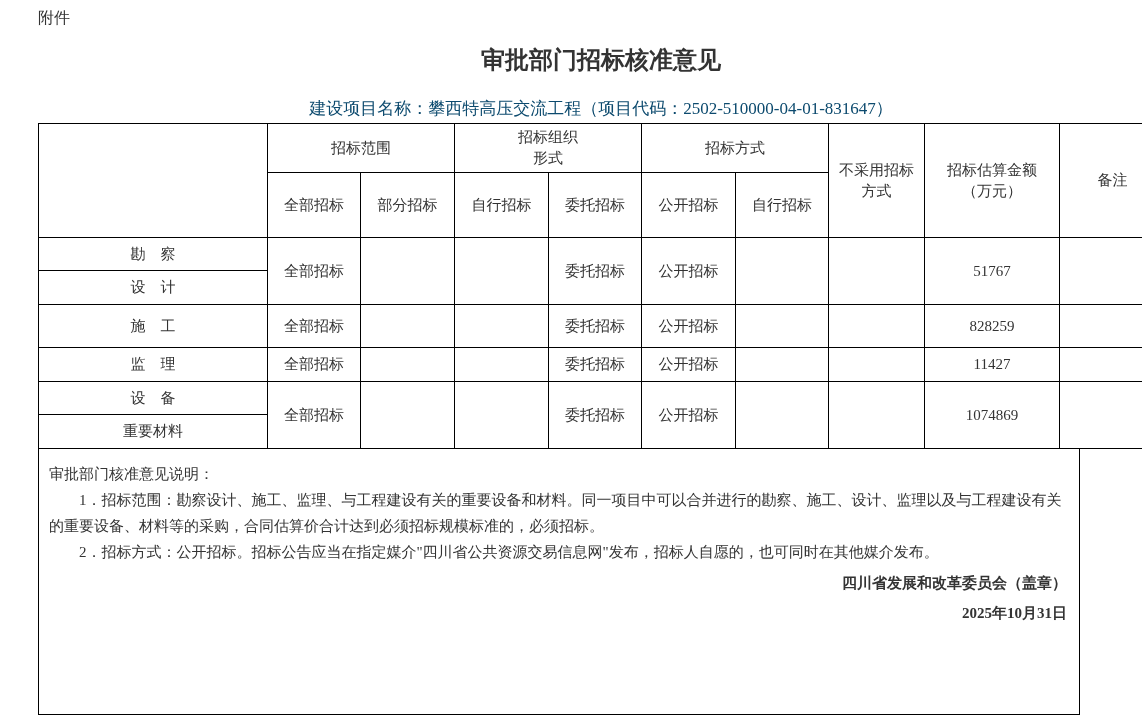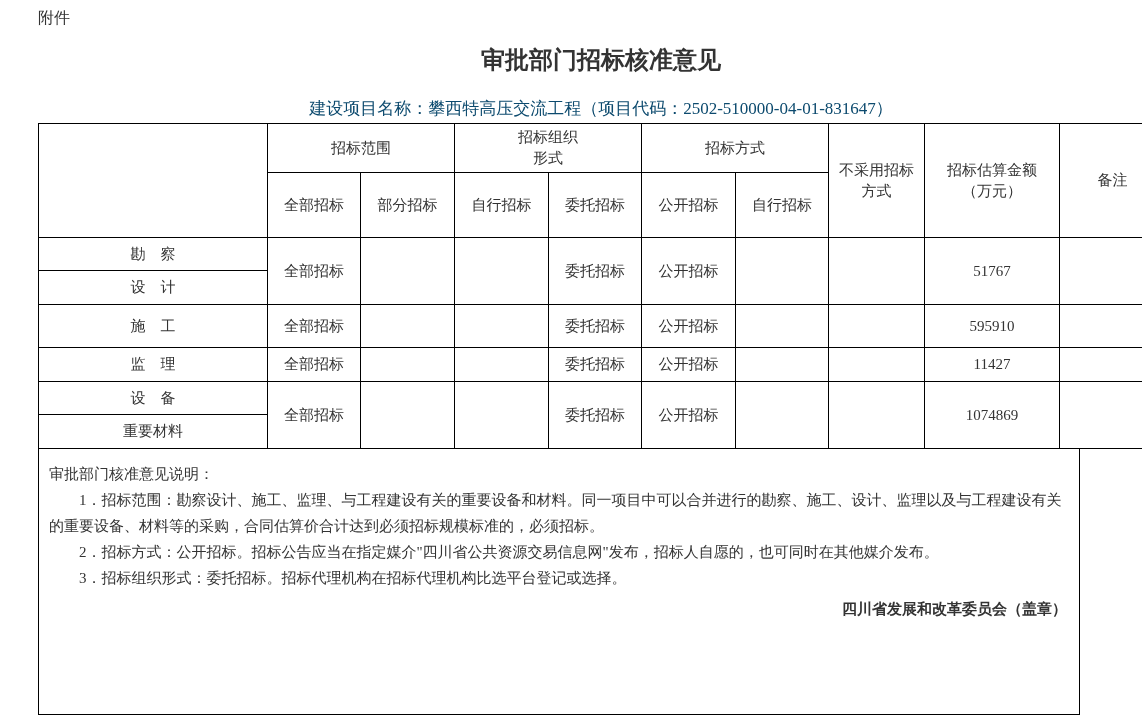--- a/index.html
+++ b/index.html
@@ -154,21 +154,21 @@
 
       <tr class="r-tall">
         <td>施　工</td>
         <td>全部招标</td>
         <td></td>
         <td></td>
         <td>委托招标</td>
         <td>公开招标</td>
         <td></td>
         <td></td>
-        <td class="num">595910</td>
+        <td class="num">828259</td>
         <td></td>
       </tr>
 
       <tr class="r2">
         <td>监　理</td>
         <td>全部招标</td>
         <td></td>
         <td></td>
         <td>委托招标</td>
         <td>公开招标</td>
@@ -193,19 +193,19 @@
       <tr class="r2">
         <td>重要材料</td>
       </tr>
     </tbody>
   </table>
 
   <div class="notes">
     <p class="notes-heading">审批部门核准意见说明：</p>
     <p class="note">1．招标范围：勘察设计、施工、监理、与工程建设有关的重要设备和材料。同一项目中可以合并进行的勘察、施工、设计、监理以及与工程建设有关的重要设备、材料等的采购，合同估算价合计达到必须招标规模标准的，必须招标。</p>
     <p class="note">2．招标方式：公开招标。招标公告应当在指定媒介"四川省公共资源交易信息网"发布，招标人自愿的，也可同时在其他媒介发布。</p>
-    <p class="note">3．招标组织形式：委托招标。招标代理机构在招标代理机构比选平台登记或选择。</p>
     <div class="signature-block">
       <div class="signer">四川省发展和改革委员会（盖章）</div>
+      <div class="sign-date">2025年10月31日</div>
     </div>
   </div>
 
 </div>
 
 </body></html>

